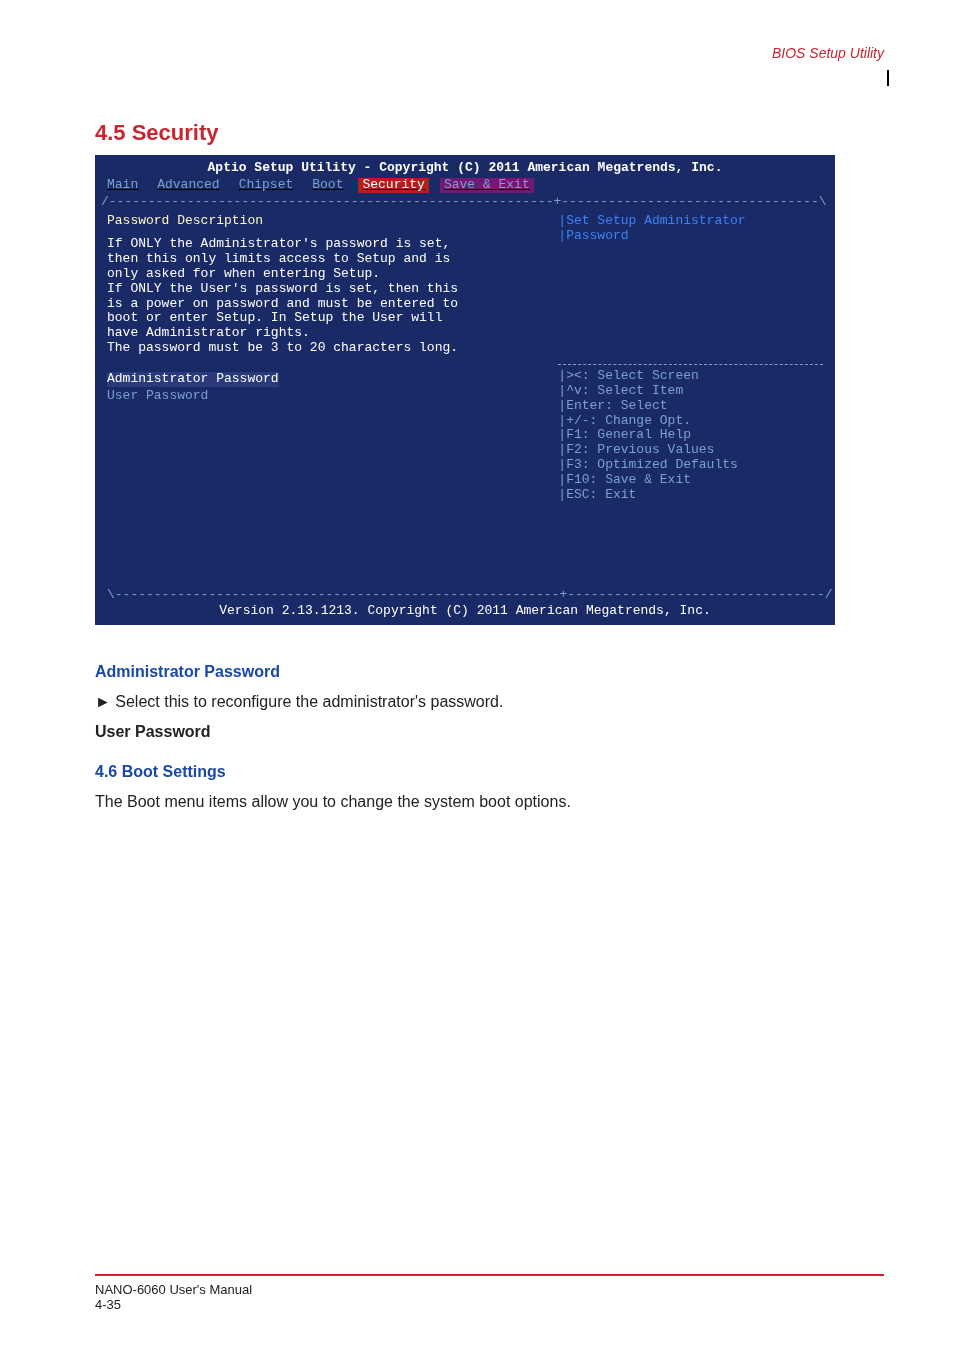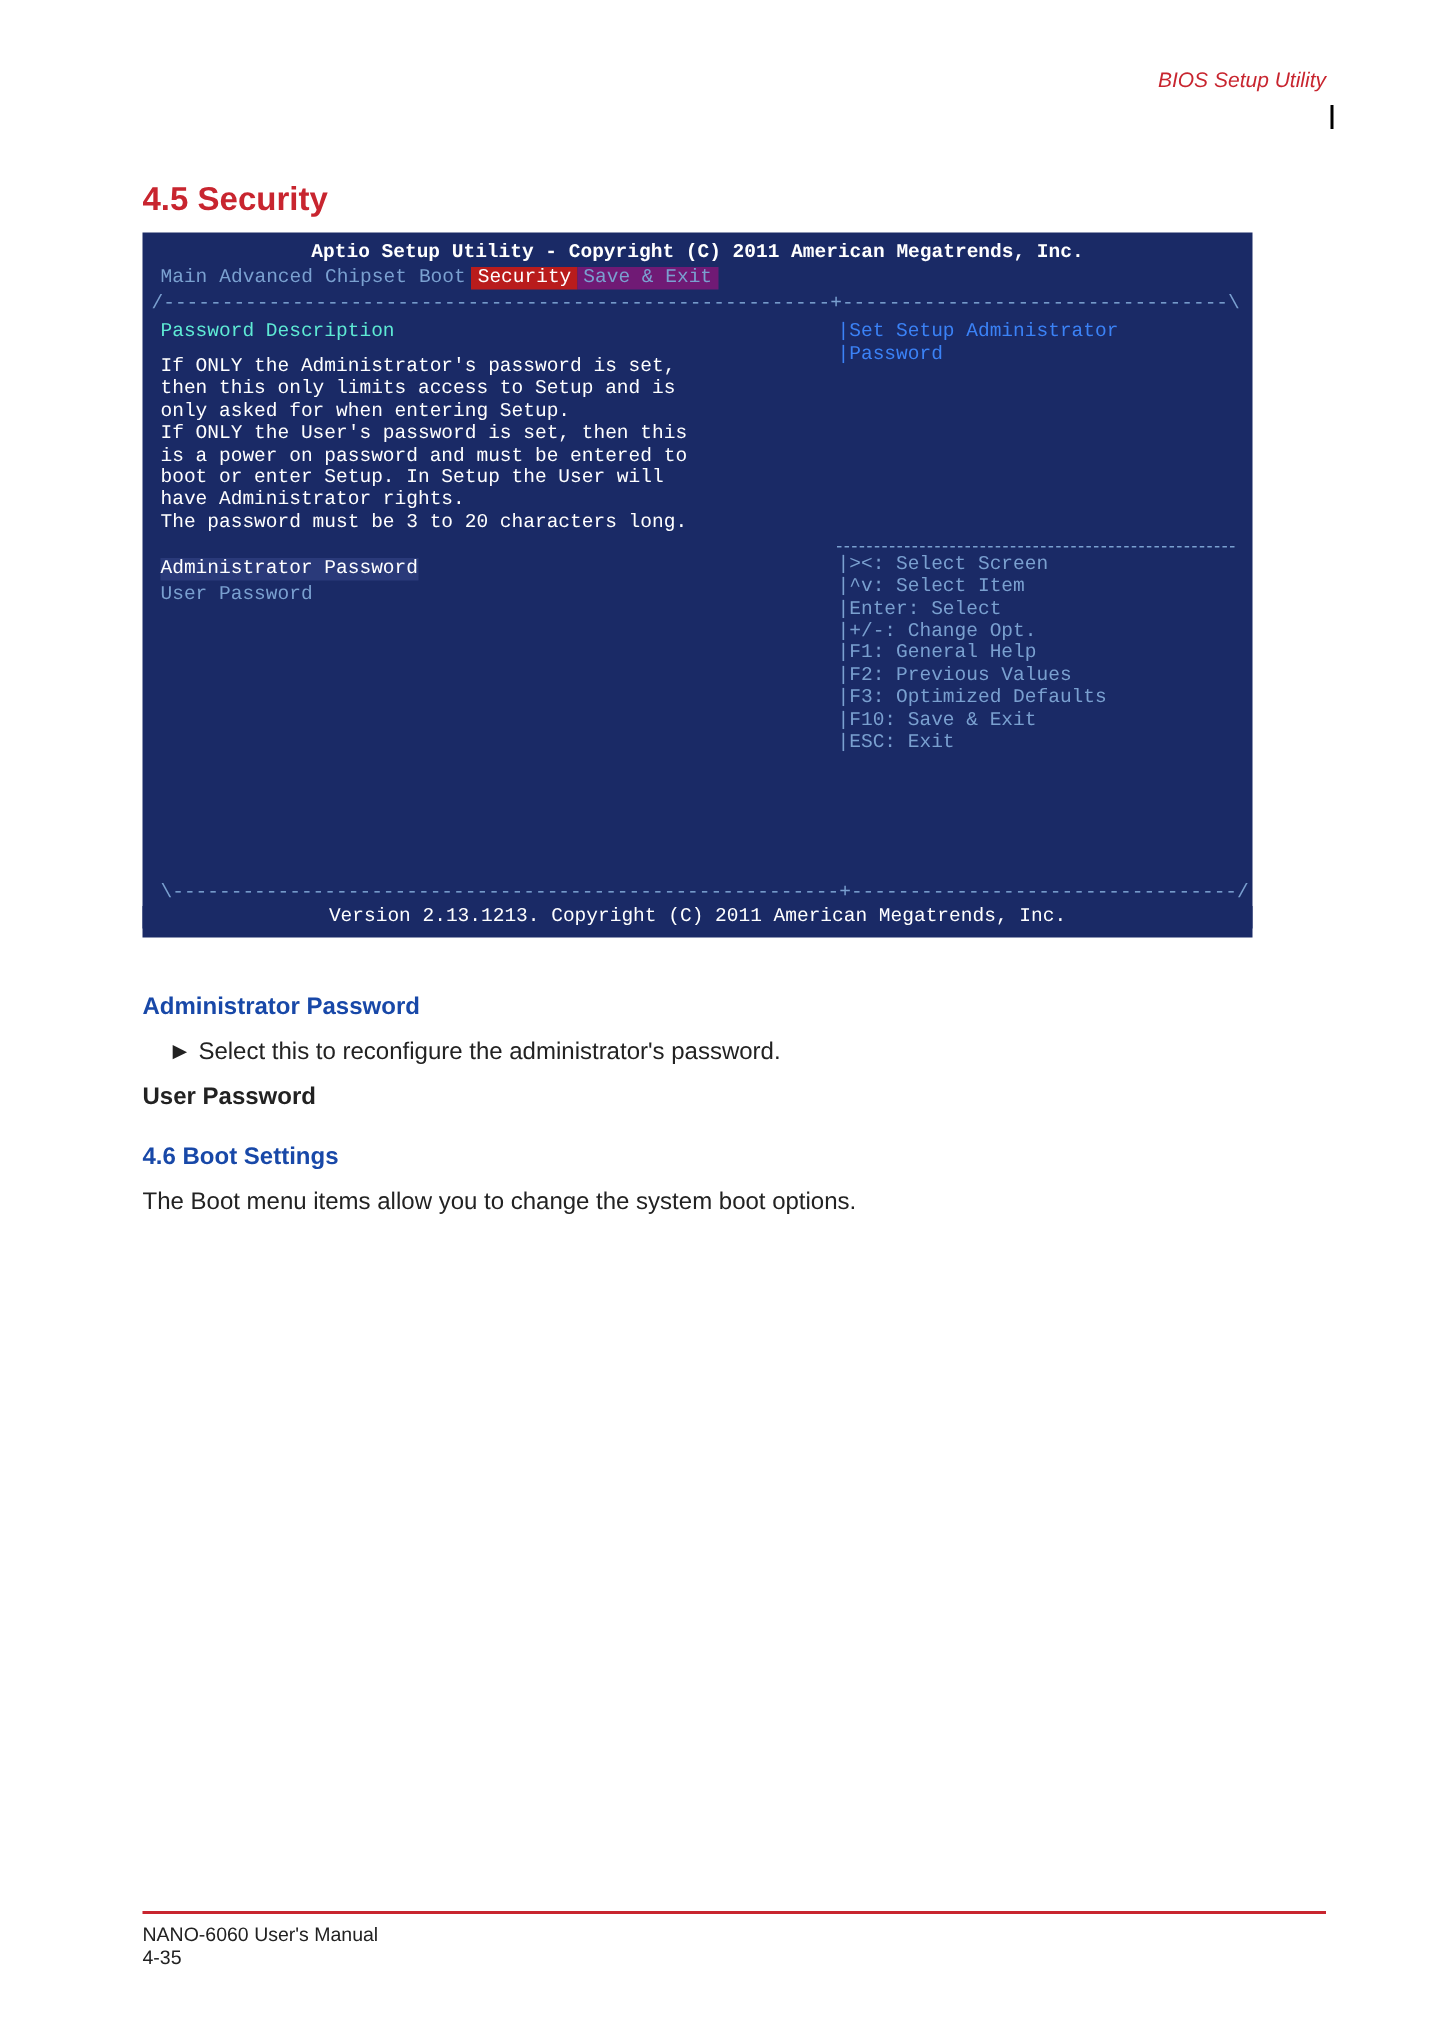--- a/index.html
+++ b/index.html
@@ -47,33 +47,34 @@
     }
     .bios-title {
       color: #fff;
       font-weight: bold;
       text-align: center;
       padding-top: 6px;
     }
     .bios-menu {
       display: flex;
       padding: 2px 8px;
-      gap: 0;
+      gap: 11px;
+      text-decoration: underline;
     }
     .menu-item { color: #7aa0d0; padding: 0 4px; }
     .menu-active { background: #b91c1c; color: #fff; padding: 0 4px; }
     .menu-next { color: #7aa0d0; background: #701a75; padding: 0 4px; }
     .bios-body {
       display: flex;
       padding: 0 6px;
     }
     .left-pane { width: 62%; padding: 4px 6px; }
     .right-pane { width: 38%; padding: 4px 6px; }
     .top-border { color: #7aa0d0; white-space: pre; padding: 0 6px; }
-    .desc-heading { color: #5eead4; margin-bottom: 8px; }
+    .desc-heading { color: #fef9c3; margin-bottom: 8px; }
     .desc-text { color: #fff; white-space: pre-wrap; }
     .menu-selected { color: #fff; background: #2a3a7a; display: inline-block; margin-top: 16px; }
     .menu-option { color: #7aa0d0; margin-top: 2px; }
     .help-heading { color: #3b82f6; margin-bottom: 4px; }
     .help-block { color: #7aa0d0; margin-top: 10px; }
     .bios-footer {
       color: #fff;
       background: #1a2a66;
       text-align: center;
       position: absolute;
@@ -88,21 +89,21 @@
       width: 740px;
       font-size: 16px;
       line-height: 1.5;
       color: #222;
     }
     .subhead {
       color: #1848a8;
       font-weight: bold;
       margin-bottom: 6px;
     }
-    .bullet { margin-left: 17px; margin-top: 2px; }
+    .bullet { margin-left: 0; margin-top: 2px; }
     .para { margin-top: 6px; }
     .subhead2 { color: #1848a8; font-weight: bold; margin-top: 16px; margin-bottom: 6px; }
     .page-footer {
       position: absolute;
       bottom: 40px;
       left: 95px;
       right: 70px;
       border-top: 2px solid #c8252f;
       padding-top: 6px;
       display: flex;

